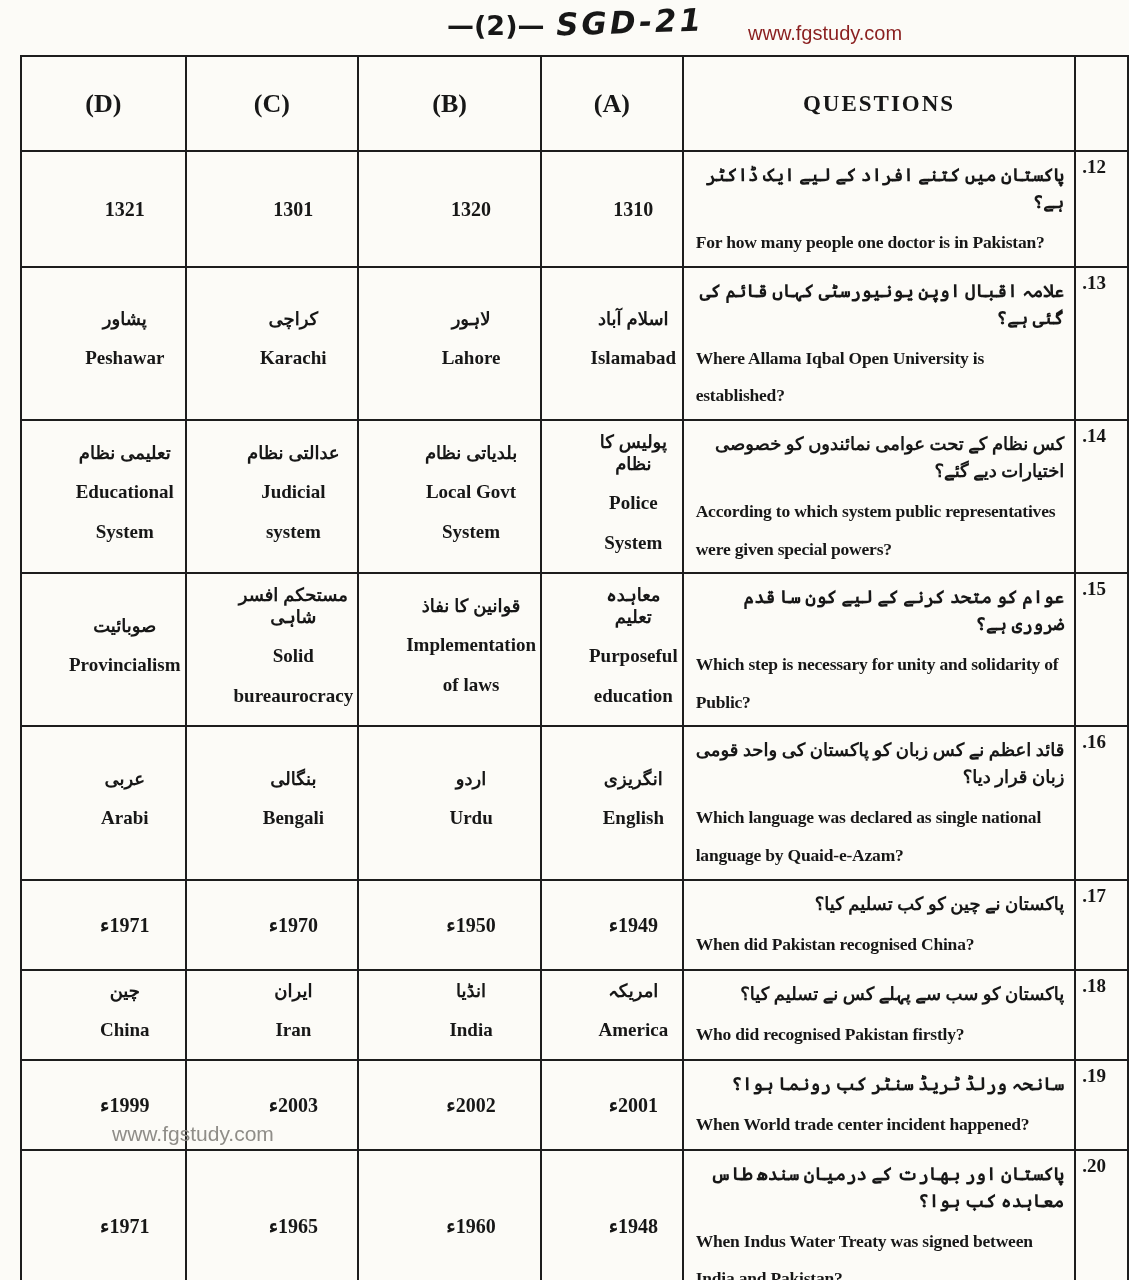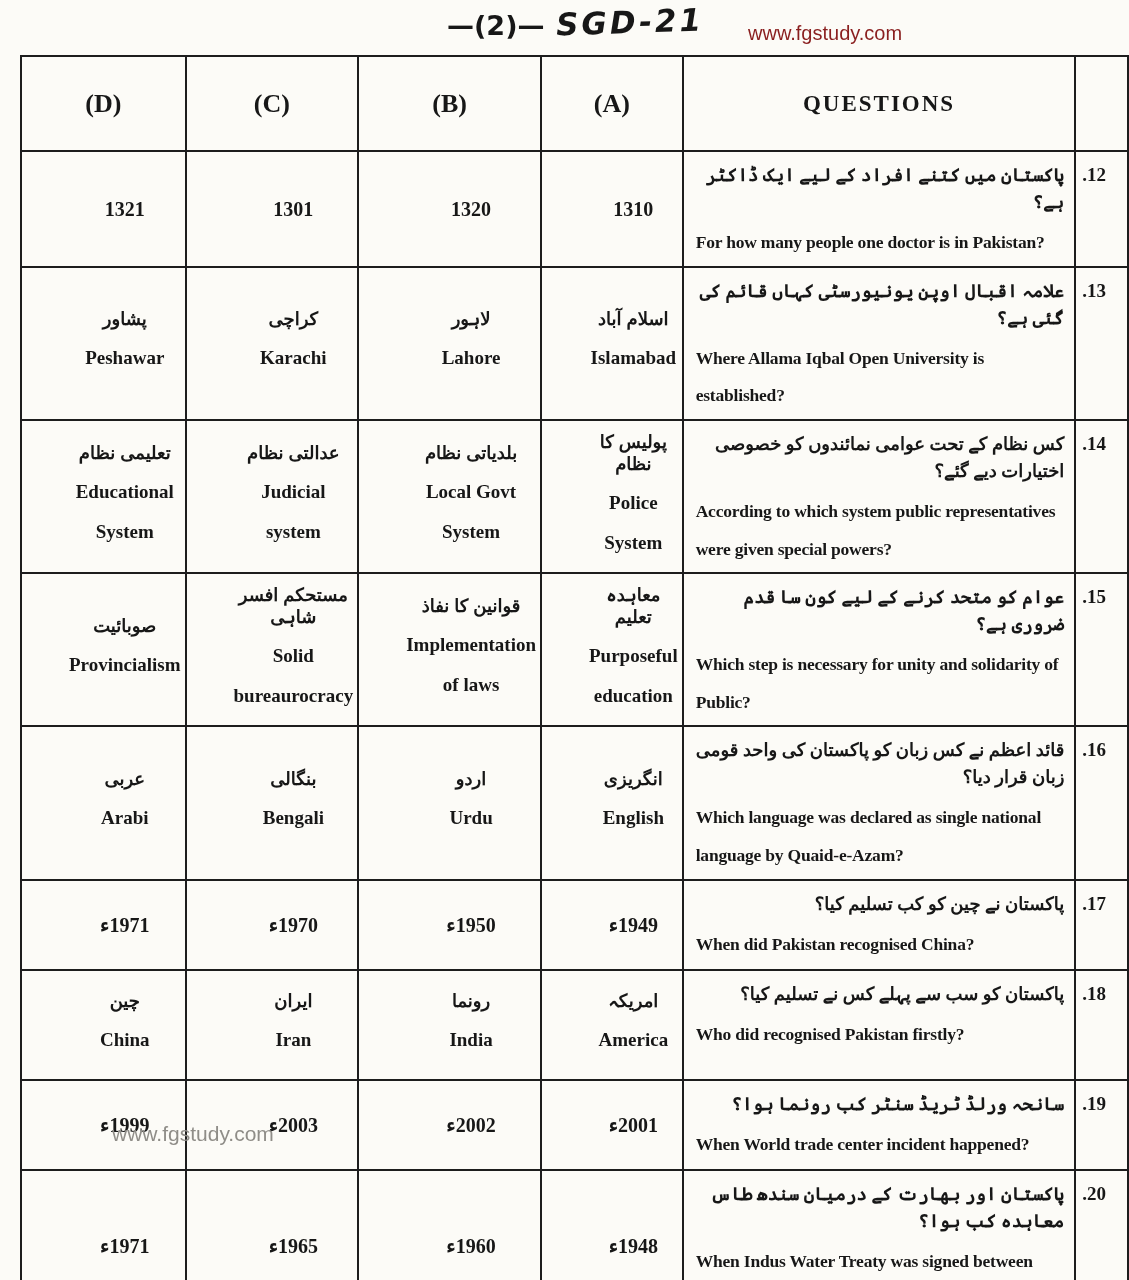--- a/index.html
+++ b/index.html
@@ -39,21 +39,21 @@
   }
   .opt .en { font-weight:700; font-size:19px; line-height:2.1; }
   .opt .yr { font-weight:700; font-size:20px; line-height:1.2; }
   td.qcell { vertical-align:top; padding:10px 10px 4px 12px; }
   .q-ur {
     font-family:Liberation Serif, serif; font-weight:700; font-size:18px;
     text-align:right; margin-bottom:8px; line-height:1.5;
   }
   .q-en { font-weight:700; font-size:17.5px; letter-spacing:-0.2px; line-height:2.15;margin-top:8px; }
   td.numcell {
-    vertical-align:top; padding:12px 4px 0 6px;
+    vertical-align:top; padding:4px 4px 0 6px;
     font-weight:700; font-size:19px; text-align:left;
   }
   .watermark {
     position:absolute; left:112px; top:1122px;
     color:#8f8d88; font-family:"Liberation Sans", sans-serif; font-size:21px;
   }
   .footer {
     position:absolute; left:0; top:1222px; width:100%;
     text-align:center; font-weight:700; font-size:31px; letter-spacing:1px;
   }
@@ -216,31 +216,31 @@
       <td class="opt">
             <div class="yr" dir="rtl">1949ء</div>
           </td>
       <td class="qcell">
         <div class="q-ur" dir="rtl">پاکستان نے چین کو کب تسلیم کیا؟</div>
         <div class="q-en">When did Pakistan recognised China?</div>
       </td>
       <td class="numcell">.17</td>
     </tr>
 
-    <tr style="height:110px">
+    <tr style="height:90px">
       <td class="opt">
         <div class="ur" dir="rtl">چین</div>
         <div class="en">China</div>
       </td>
       <td class="opt">
         <div class="ur" dir="rtl">ایران</div>
         <div class="en">Iran</div>
       </td>
       <td class="opt">
-        <div class="ur" dir="rtl">رونما</div>
+        <div class="ur" dir="rtl">انڈیا</div>
         <div class="en">India</div>
       </td>
       <td class="opt">
         <div class="ur" dir="rtl">امریکہ</div>
         <div class="en">America</div>
       </td>
       <td class="qcell">
         <div class="q-ur" dir="rtl">پاکستان کو سب سے پہلے کس نے تسلیم کیا؟</div>
         <div class="q-en">Who did recognised Pakistan firstly?</div>
       </td>

